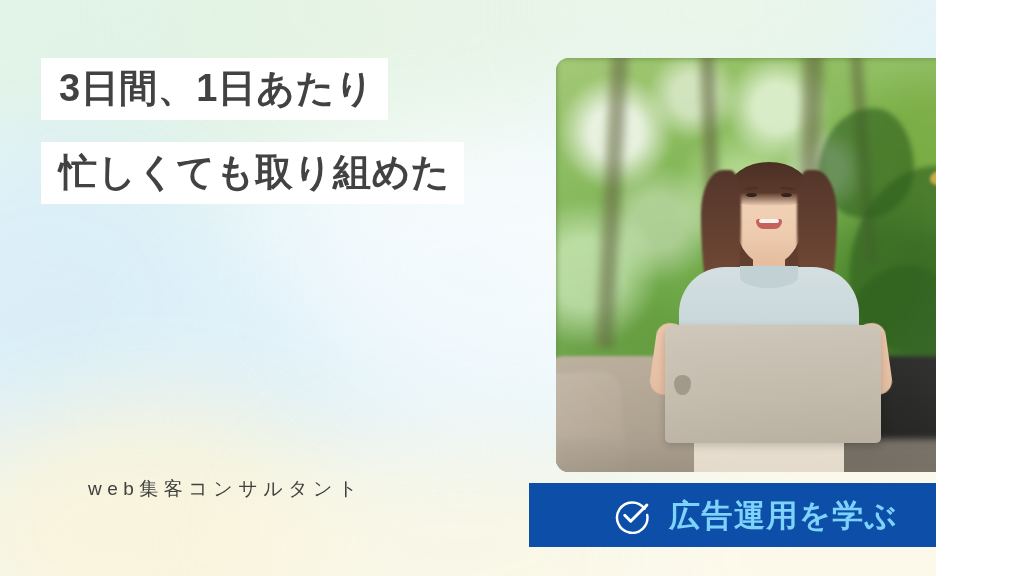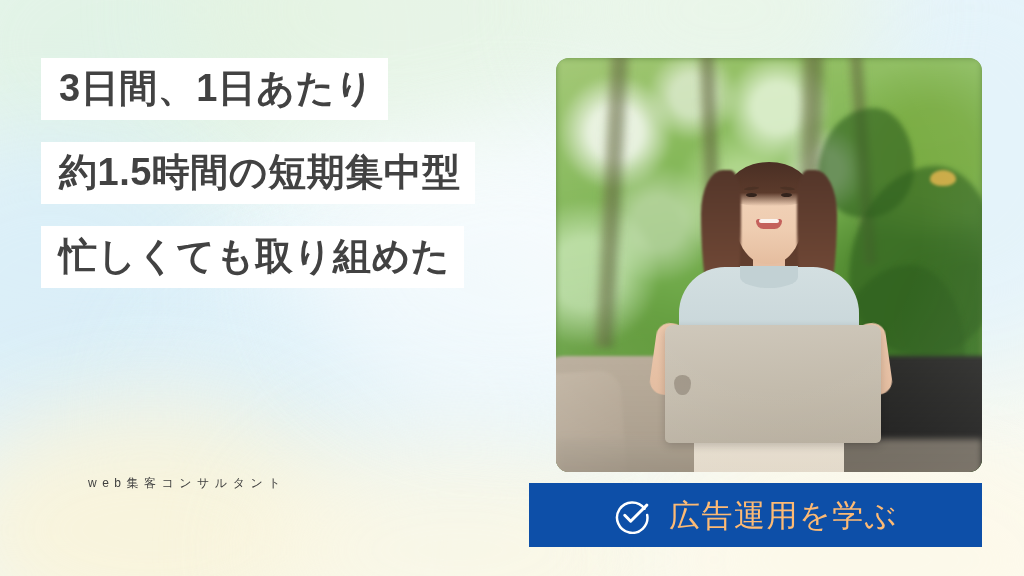--- a/index.html
+++ b/index.html
@@ -6,21 +6,21 @@
     margin: 0;
     padding: 0;
     background: #ffffff;
   }
   body {
     font-family: "Liberation Sans", "DejaVu Sans", sans-serif;
   }
 
   #slide {
     position: relative;
-    width: 1024px;
+    width: 936px;
     height: 576px;
     overflow: hidden;
     background: #f2fbfb;
   }
 
   
   .bg-base {
     position: absolute;
     inset: 0;
     background: linear-gradient(155deg,
@@ -68,21 +68,21 @@
     white-space: nowrap;
     width: max-content;
   }
 
   
   .attrib {
     position: absolute;
     left: 88px;
     top: 474px;
     color: #3f3f3f;
-    font-size: 12px;
+    font-size: 19px;
     font-weight: 400;
     letter-spacing: 5.5px;
     line-height: 1.62;
   }
   .attrib span { display: block; }
 
   
   .photo-frame {
     position: absolute;
     left: 556px;
@@ -295,23 +295,23 @@
     width: 453px;
     height: 64px;
     background: #0d4fa8;
     display: flex;
     align-items: center;
     justify-content: center;
     gap: 18px;
   }
   .cta-icon { width: 38px; height: 38px; flex: none; display: block; }
   .cta-label {
-    color: #fdba74;
+    color: #7dd3fc;
     font-size: 31px;
-    font-weight: 400;
+    font-weight: 700;
     letter-spacing: 1.5px;
     line-height: 1;
   }
 </style>
 </head>
 <body>
 
 <div id="slide">
 
   <div class="bg-base"></div>
@@ -321,21 +321,20 @@
   <div class="wash wash-blue-mid"></div>
   <div class="wash wash-cream-bl"></div>
   <div class="wash wash-cream-bc"></div>
   <div class="wash wash-cream-br"></div>
   <div class="wash wash-blue-r"></div>
   <div class="wash wash-green-rt"></div>
   <div class="wash wash-white-c"></div>
 
   <div class="headline">
     <span class="hl-line">3日間、1日あたり</span>
-    <span class="hl-line">約1.5時間の短期集中型</span>
     <span class="hl-line">忙しくても取り組めた</span>
   </div>
 
   <div class="attrib">
     <span>web集客コンサルタント</span>
   </div>
 
   <div class="photo-frame">
     <div class="foliage"></div>
     <div class="trunk trunk-a"></div>

